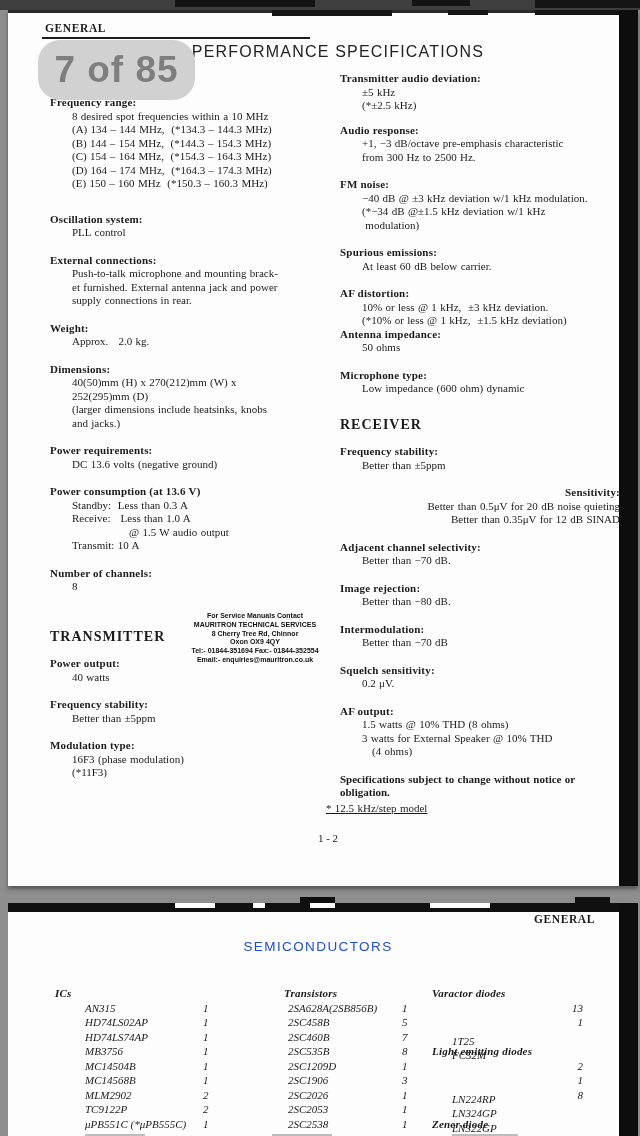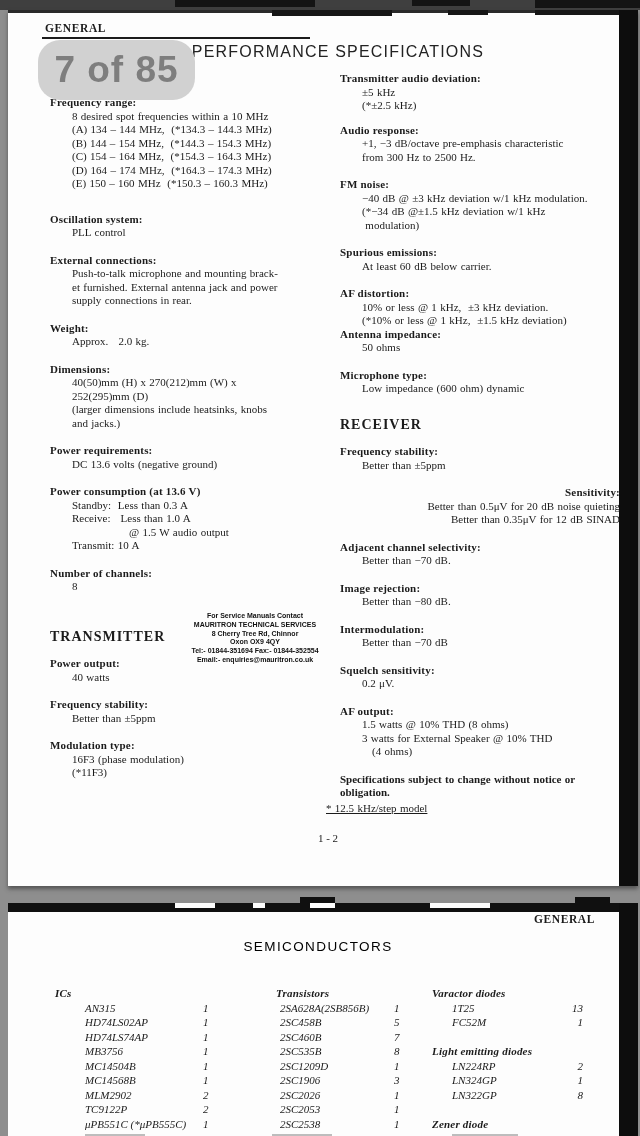--- a/index.html
+++ b/index.html
@@ -39,21 +39,21 @@
     display:flex;align-items:center;justify-content:center;
     font-family:"Liberation Sans",sans-serif;font-weight:bold;
     font-size:37px;color:#7e7e7e;letter-spacing:1px;
   }
   .p1-title{
     position:absolute;left:150px;top:33px;width:360px;text-align:center;
     font-family:"Liberation Sans",sans-serif;font-size:16px;letter-spacing:1.2px;color:#222;
   }
   .p2-title{
     position:absolute;left:130px;top:36px;width:360px;text-align:center;
-    font-family:"Liberation Sans",sans-serif;font-size:13.5px;letter-spacing:1.4px;color:#000000;
+    font-family:"Liberation Sans",sans-serif;font-size:13.5px;letter-spacing:1.4px;color:#1d4ed8;
   }
 
   
   .spec-col{position:absolute;font-size:11px;line-height:13.5px;}
   #left-col{left:42px;top:86px;width:272px;}
   #right-col{left:332px;top:62px;width:280px;}
   .spec-label{font-weight:bold;letter-spacing:.2px;}
   .section-label{font-weight:bold;letter-spacing:1px;font-size:14px;}
   .spec-line{padding-left:22px;white-space:pre-wrap;word-spacing:.6px;}
   .noindent .spec-line{padding-left:0;}
@@ -62,28 +62,28 @@
   .stamp{
     position:absolute;left:172px;top:602px;width:150px;text-align:center;
     font-family:"Liberation Sans",sans-serif;font-size:7px;font-weight:bold;
     line-height:8.8px;color:#111;
   }
   .pagenum{position:absolute;left:295px;top:822px;width:50px;text-align:center;font-size:11px;}
 
   
   .semi-col{position:absolute;top:84px;font-size:11px;}
   .semi-col1{left:47px;width:190px;}
-  .semi-col2{left:268px;width:160px;}
+  .semi-col2{left:276px;width:160px;}
   .semi-col3{left:424px;width:160px;}
   .semi-row{height:14.5px;position:relative;white-space:nowrap;font-style:italic;}
   .semi-header,.semi-subhead{font-weight:bold;letter-spacing:.2px;}
   .semi-name{display:inline-block;}
   .semi-col1 .semi-name{margin-left:30px;}
   .semi-col2 .semi-name{margin-left:4px;}
-  .semi-col3 .semi-name{margin-left:20px;}
+  .semi-col3 .semi-name{margin-left:20px;margin-top:33px;}
   .semi-qty{position:absolute;top:0;}
   .semi-col1 .semi-qty{left:148px;}
   .semi-col2 .semi-qty{left:118px;}
   .semi-col3 .semi-qty{left:118px;width:33px;text-align:right;}
   .smudge{position:absolute;background:#bdbdbd;height:4px;}
 </style>
 </head>
 <body>
 
 <div class="top-strip">

